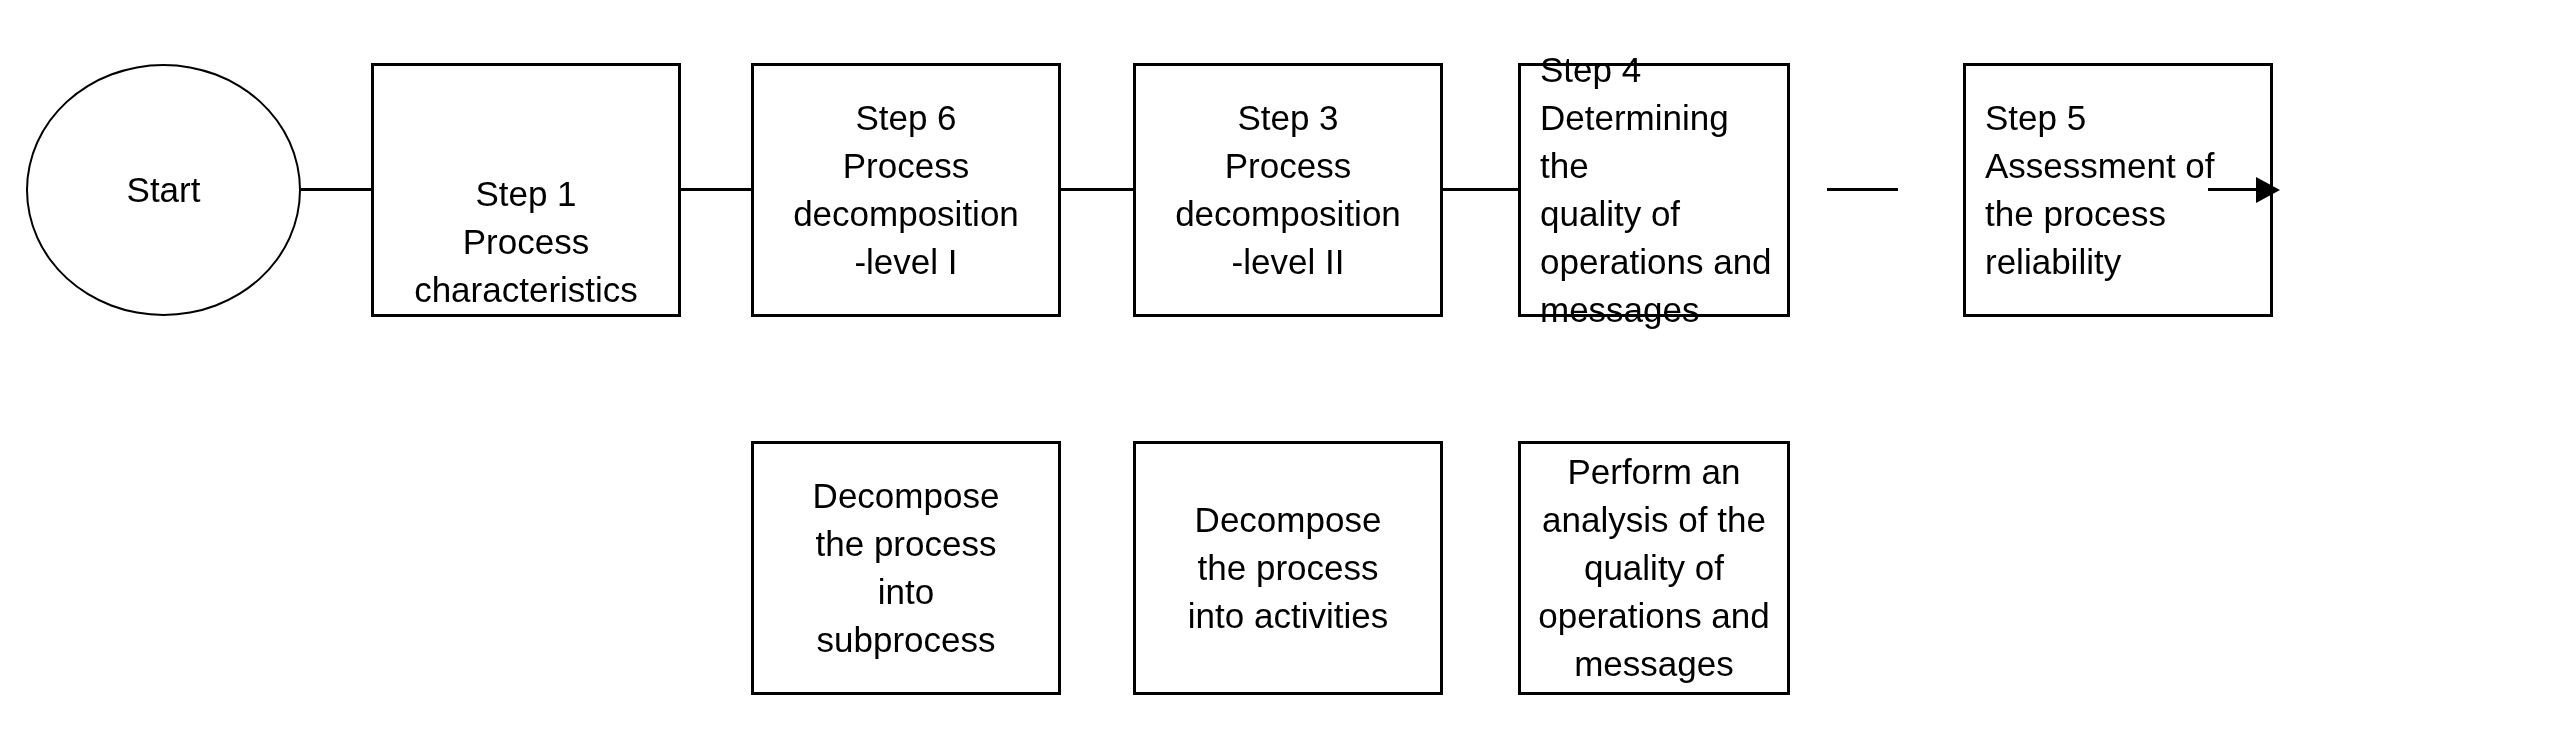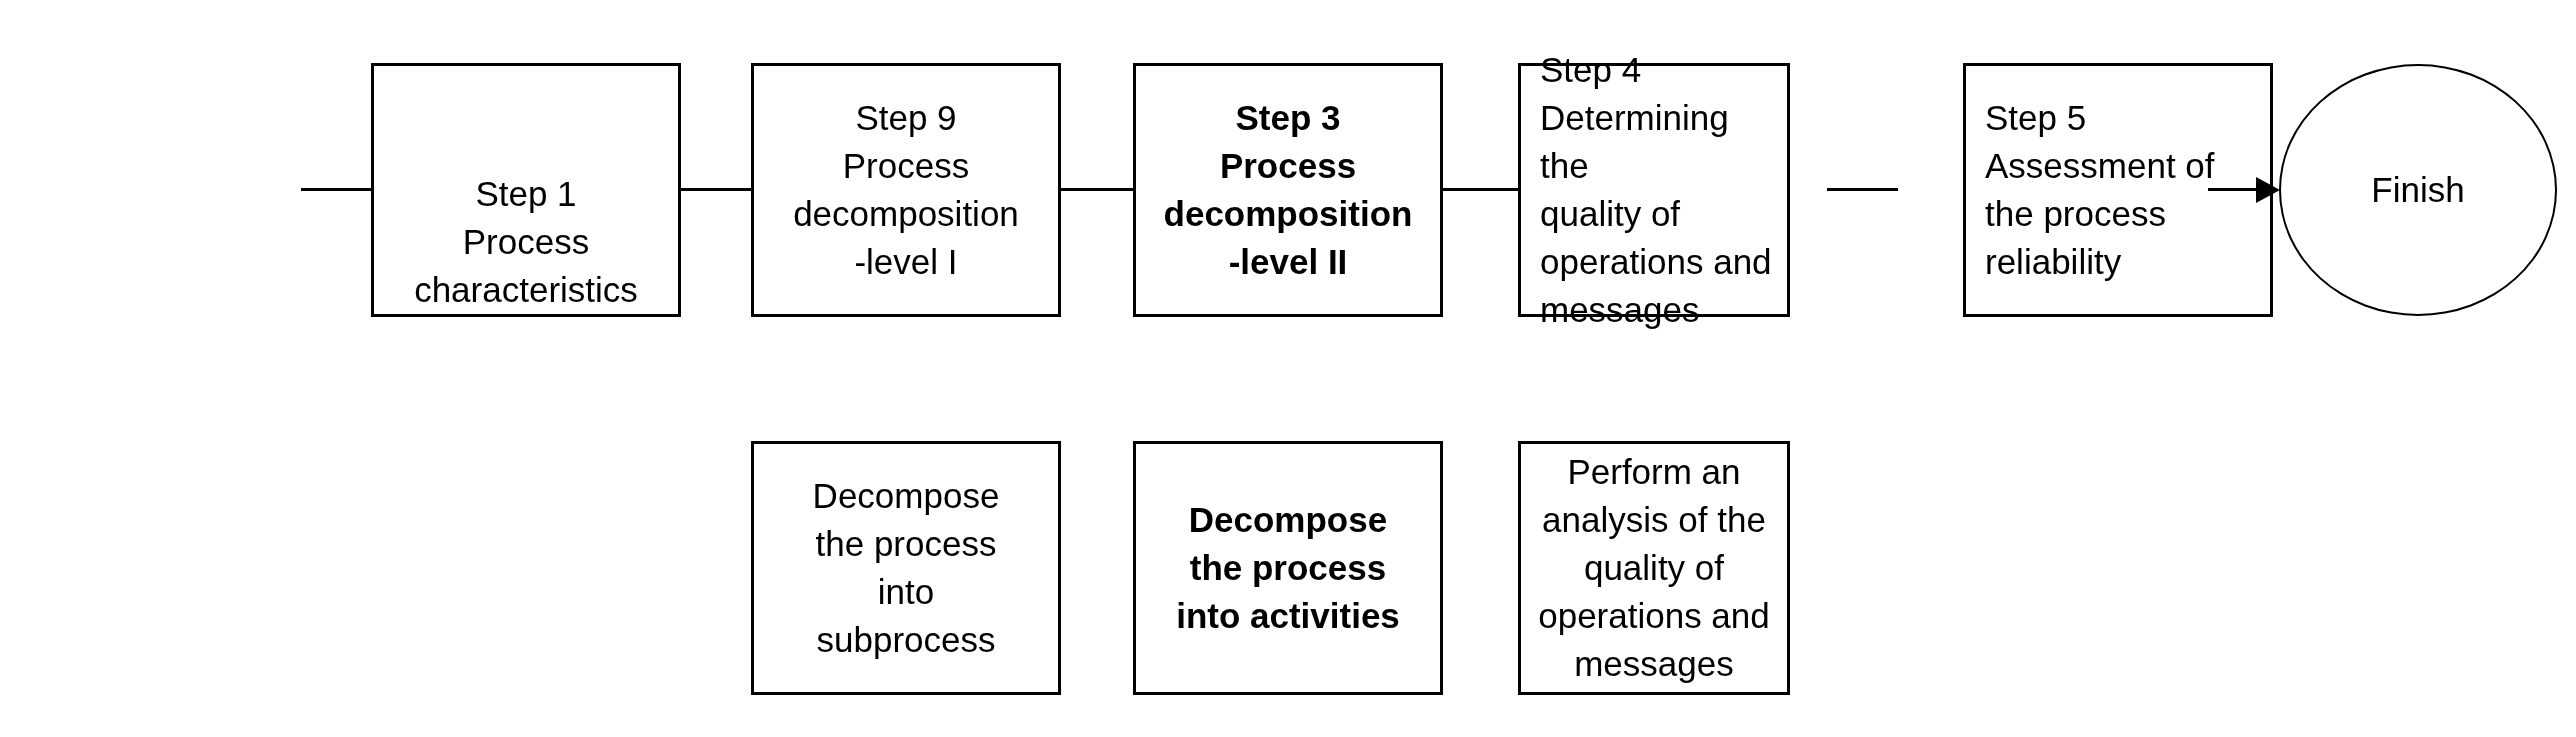--- a/index.html
+++ b/index.html
@@ -48,21 +48,21 @@
     justify-content: center;
     font-size: 35px;
     line-height: 48px;
     text-align: center;
   }
   .row-top    { top: 63px; }
   .row-bottom { top: 441px; }
 
   .col-1 { left: 371px; align-items: flex-end; }
   .col-2 { left: 751px; }
-  .col-3 { left: 1133px; font-weight: bold; }
+  .col-3 { left: 1133px; }
   .col-4 { left: 1518px; width: 272px; }
   .col-5 { left: 1963px; }
 
   .align-left {
     justify-content: flex-start;
     text-align: left;
     padding-left: 19px;
     padding-right: 7px;
   }
 
@@ -91,28 +91,31 @@
     border-top: 13px solid transparent;
     border-bottom: 13px solid transparent;
     border-left: 24.5px solid #000000;
   }
 </style>
 </head>
 <body>
 
 <div class="stage">
 
+  <div class="node-ellipse node-start">
+    <span class="label">Start</span>
+  </div>
 
   <div class="flow-box row-top col-1">
     <span class="label">Step 1
 Process
 characteristics</span>
   </div>
   <div class="flow-box row-top col-2">
-    <span class="label">Step 9
+    <span class="label">Step 6
 Process
 decomposition
 -level I</span>
   </div>
   <div class="flow-box row-top col-3">
     <span class="label">Step 3
 Process
 decomposition
 -level II</span>
   </div>
@@ -123,23 +126,20 @@
 operations and
 messages</span>
   </div>
   <div class="flow-box row-top col-5 align-left">
     <span class="label">Step 5
 Assessment of
 the process
 reliability</span>
   </div>
 
-  <div class="node-ellipse node-finish">
-    <span class="label">Finish</span>
-  </div>
 
   <div class="connector conn-1"></div>
   <div class="connector conn-2"></div>
   <div class="connector conn-3"></div>
   <div class="connector conn-4"></div>
   <div class="connector conn-5"></div>
   <div class="connector conn-6"></div>
   <div class="arrowhead"></div>
 
   <div class="flow-box row-bottom col-2">

